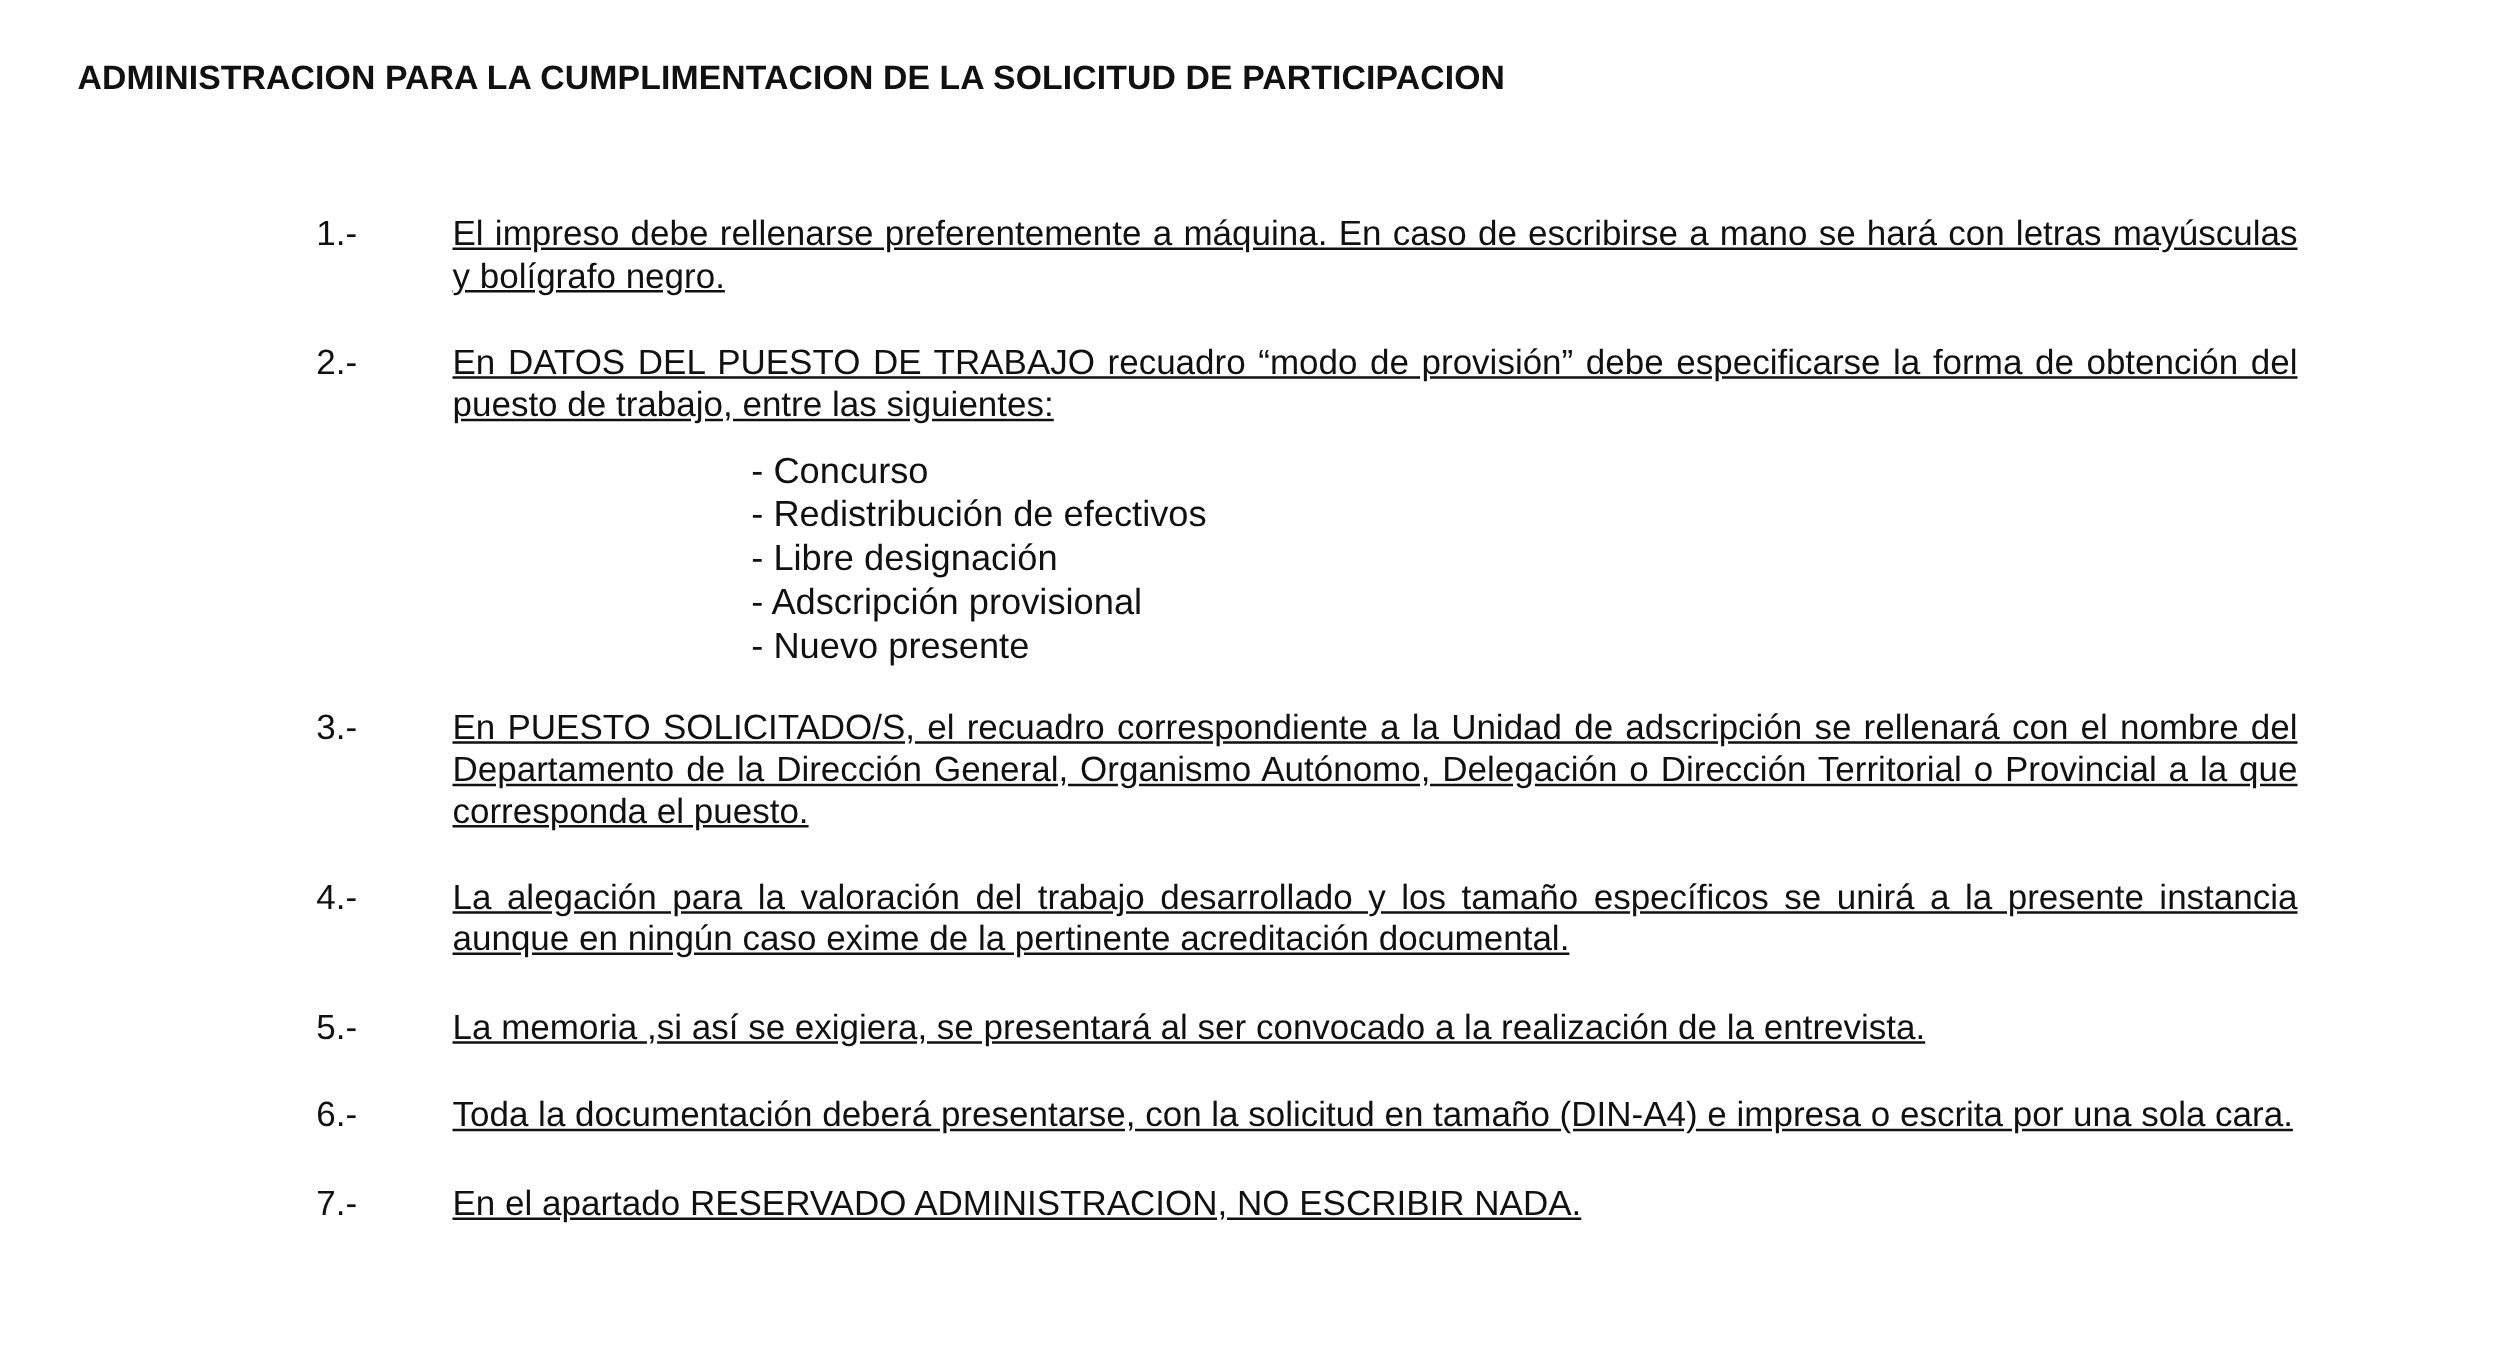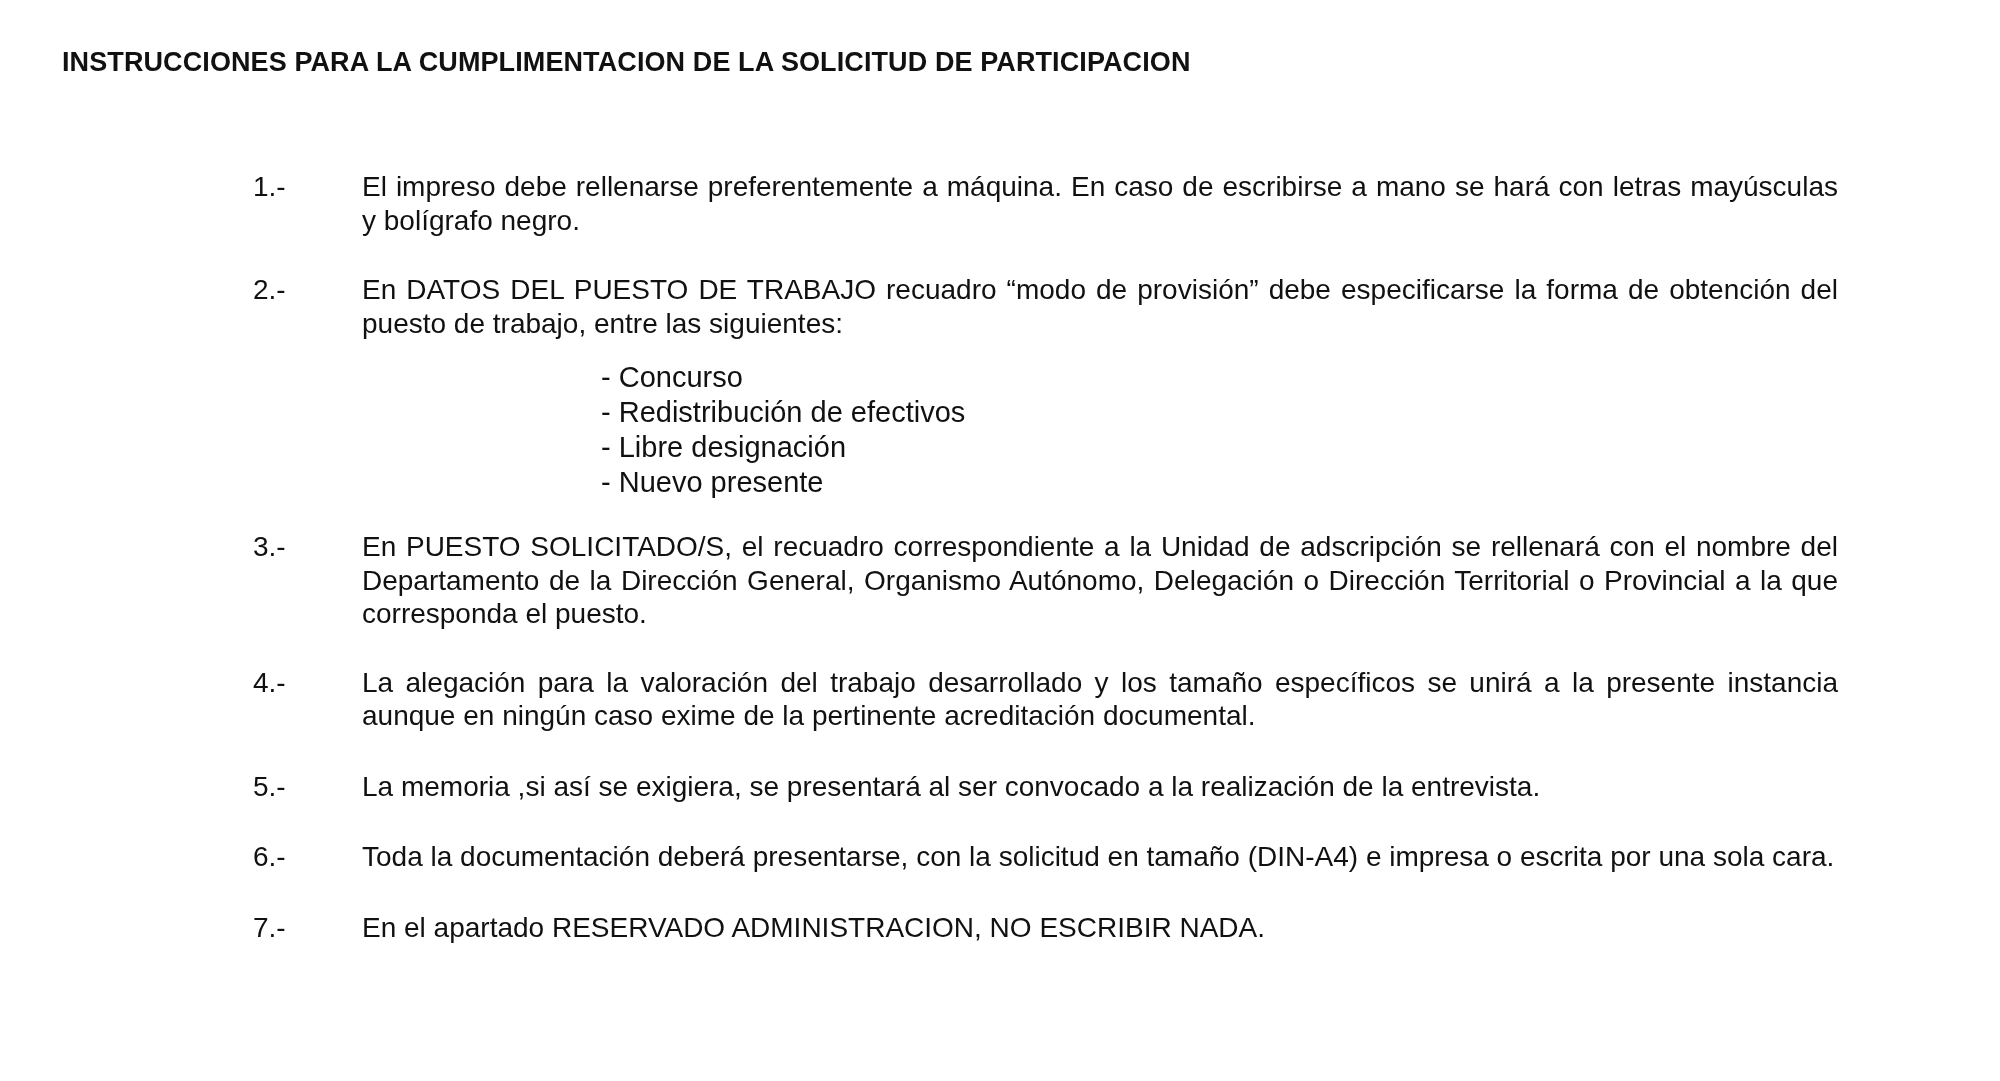--- a/index.html
+++ b/index.html
@@ -37,57 +37,59 @@
       line-height: 33.5px;
     }
     .item-num {
       width: 109px;
       flex: 0 0 109px;
     }
     .item-text {
       flex: 1 1 auto;
       text-align: justify;
       text-align-last: left;
+      text-decoration: underline;
     }
     .item-1 { margin-bottom: 36px; }
     .item-2 { margin-bottom: 20px; }
     .sublist {
       margin: 0 0 30px 0;
       padding: 0 0 0 348px;
       list-style: none;
       font-size: 29px;
       line-height: 35px;
     }
     .sublist li { white-space: nowrap; }
     .item-3 { margin-bottom: 35px; }
     .item-4 { margin-bottom: 37px; }
     .item-5 { margin-bottom: 37px; }
     .item-6 { margin-bottom: 37px; }
   </style>
 </head>
 <body>
 
-<h1 class="page-title">INSTRUCCIONES PARA LA CUMPLIMENTACION DE LA SOLICITUD DE PARTICIPACION</h1>
+<h1 class="page-title">ADMINISTRACION PARA LA CUMPLIMENTACION DE LA SOLICITUD DE PARTICIPACION</h1>
 
 <div class="items">
 
   <div class="item item-1">
     <span class="item-num">1.-</span>
     <span class="item-text">El impreso debe rellenarse preferentemente a máquina. En caso de escribirse a mano se hará con letras mayúsculas y bolígrafo negro.</span>
   </div>
 
   <div class="item item-2">
     <span class="item-num">2.-</span>
     <span class="item-text">En DATOS DEL PUESTO DE TRABAJO recuadro “modo de provisión” debe especificarse la forma de obtención del puesto de trabajo, entre las siguientes:</span>
   </div>
 
   <ul class="sublist">
     <li>- Concurso</li>
     <li>- Redistribución de efectivos</li>
     <li>- Libre designación</li>
+    <li>- Adscripción provisional</li>
     <li>- Nuevo presente</li>
   </ul>
 
   <div class="item item-3">
     <span class="item-num">3.-</span>
     <span class="item-text">En PUESTO SOLICITADO/S, el recuadro correspondiente a la Unidad de adscripción se rellenará con el nombre del Departamento de la Dirección General, Organismo Autónomo, Delegación o Dirección Territorial o Provincial a la que corresponda el puesto.</span>
   </div>
 
   <div class="item item-4">
     <span class="item-num">4.-</span>

